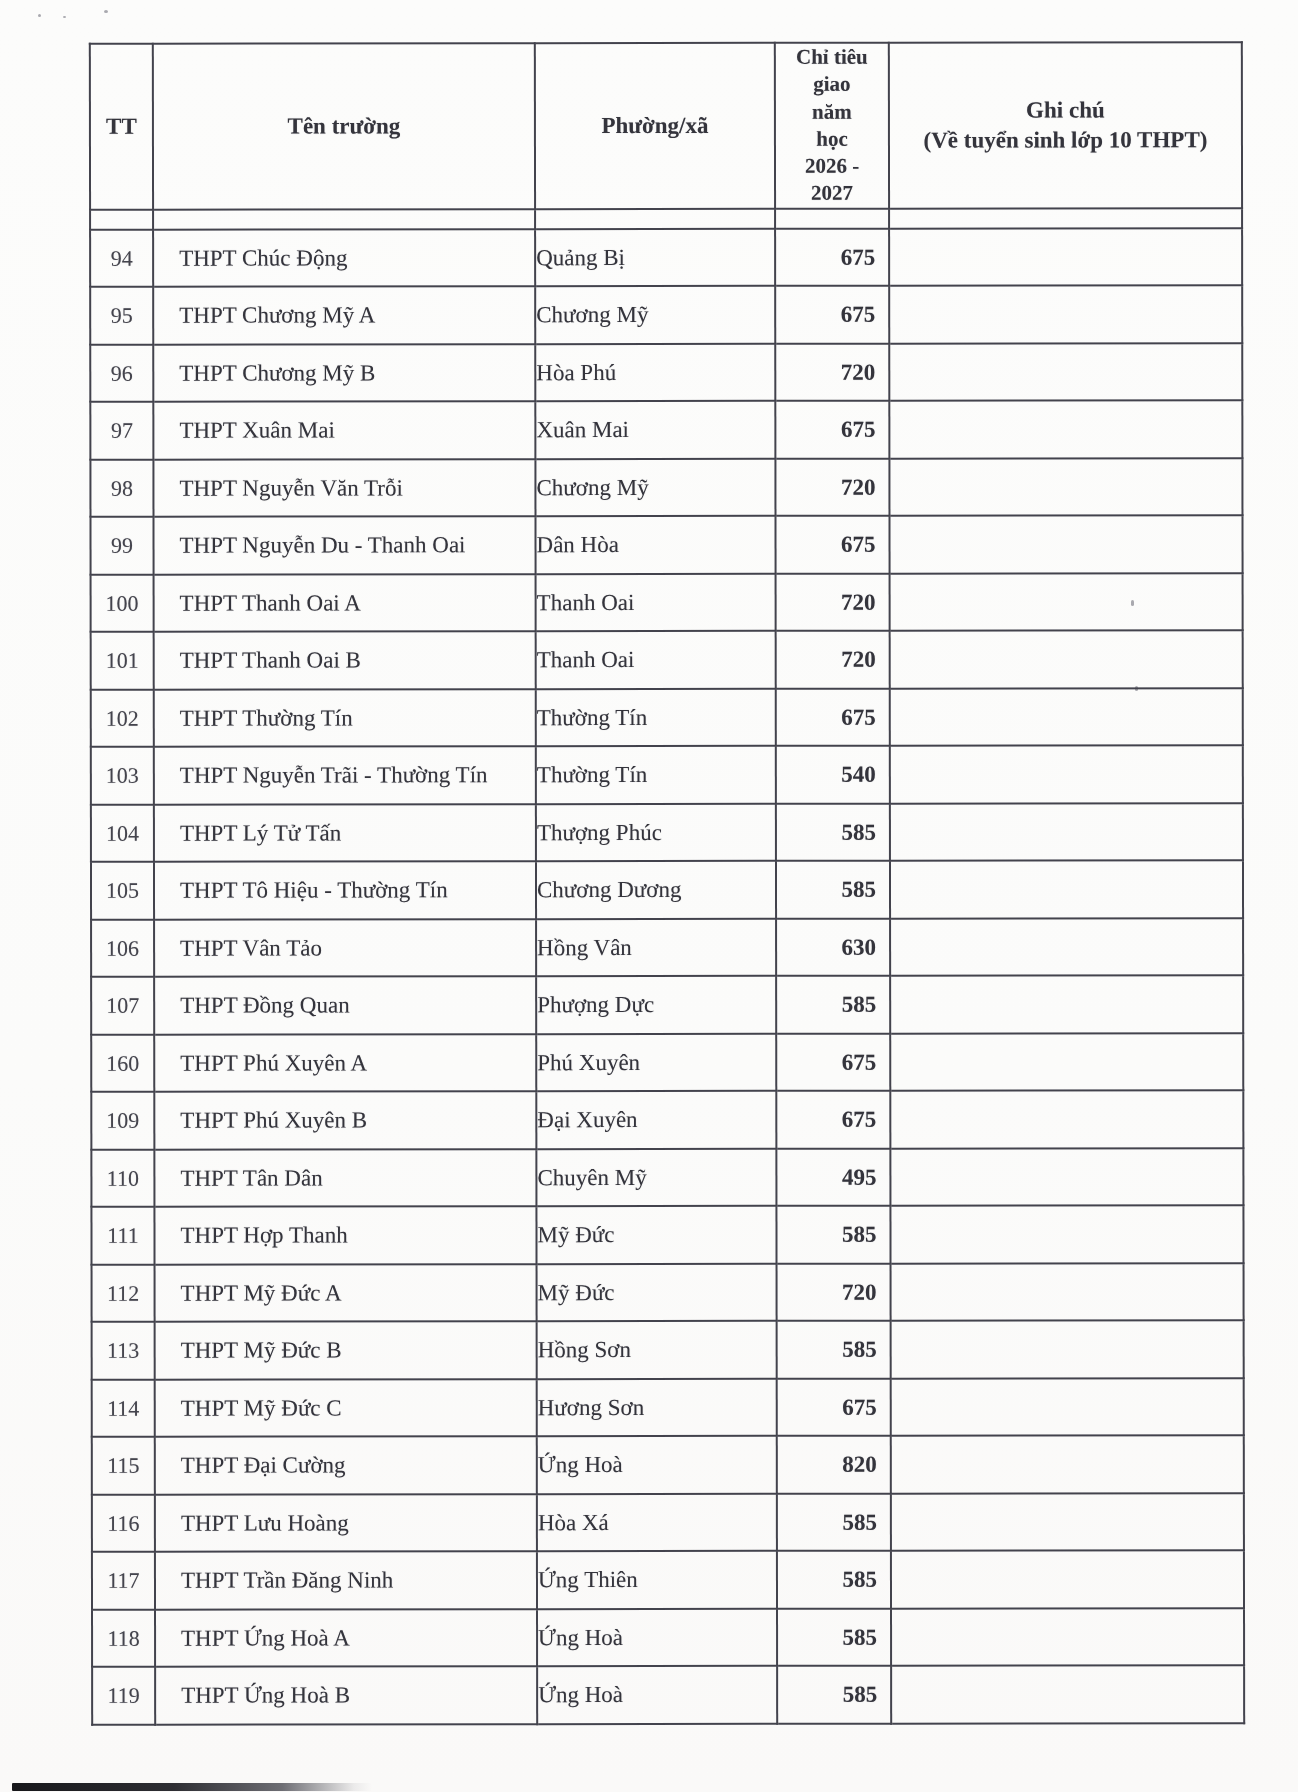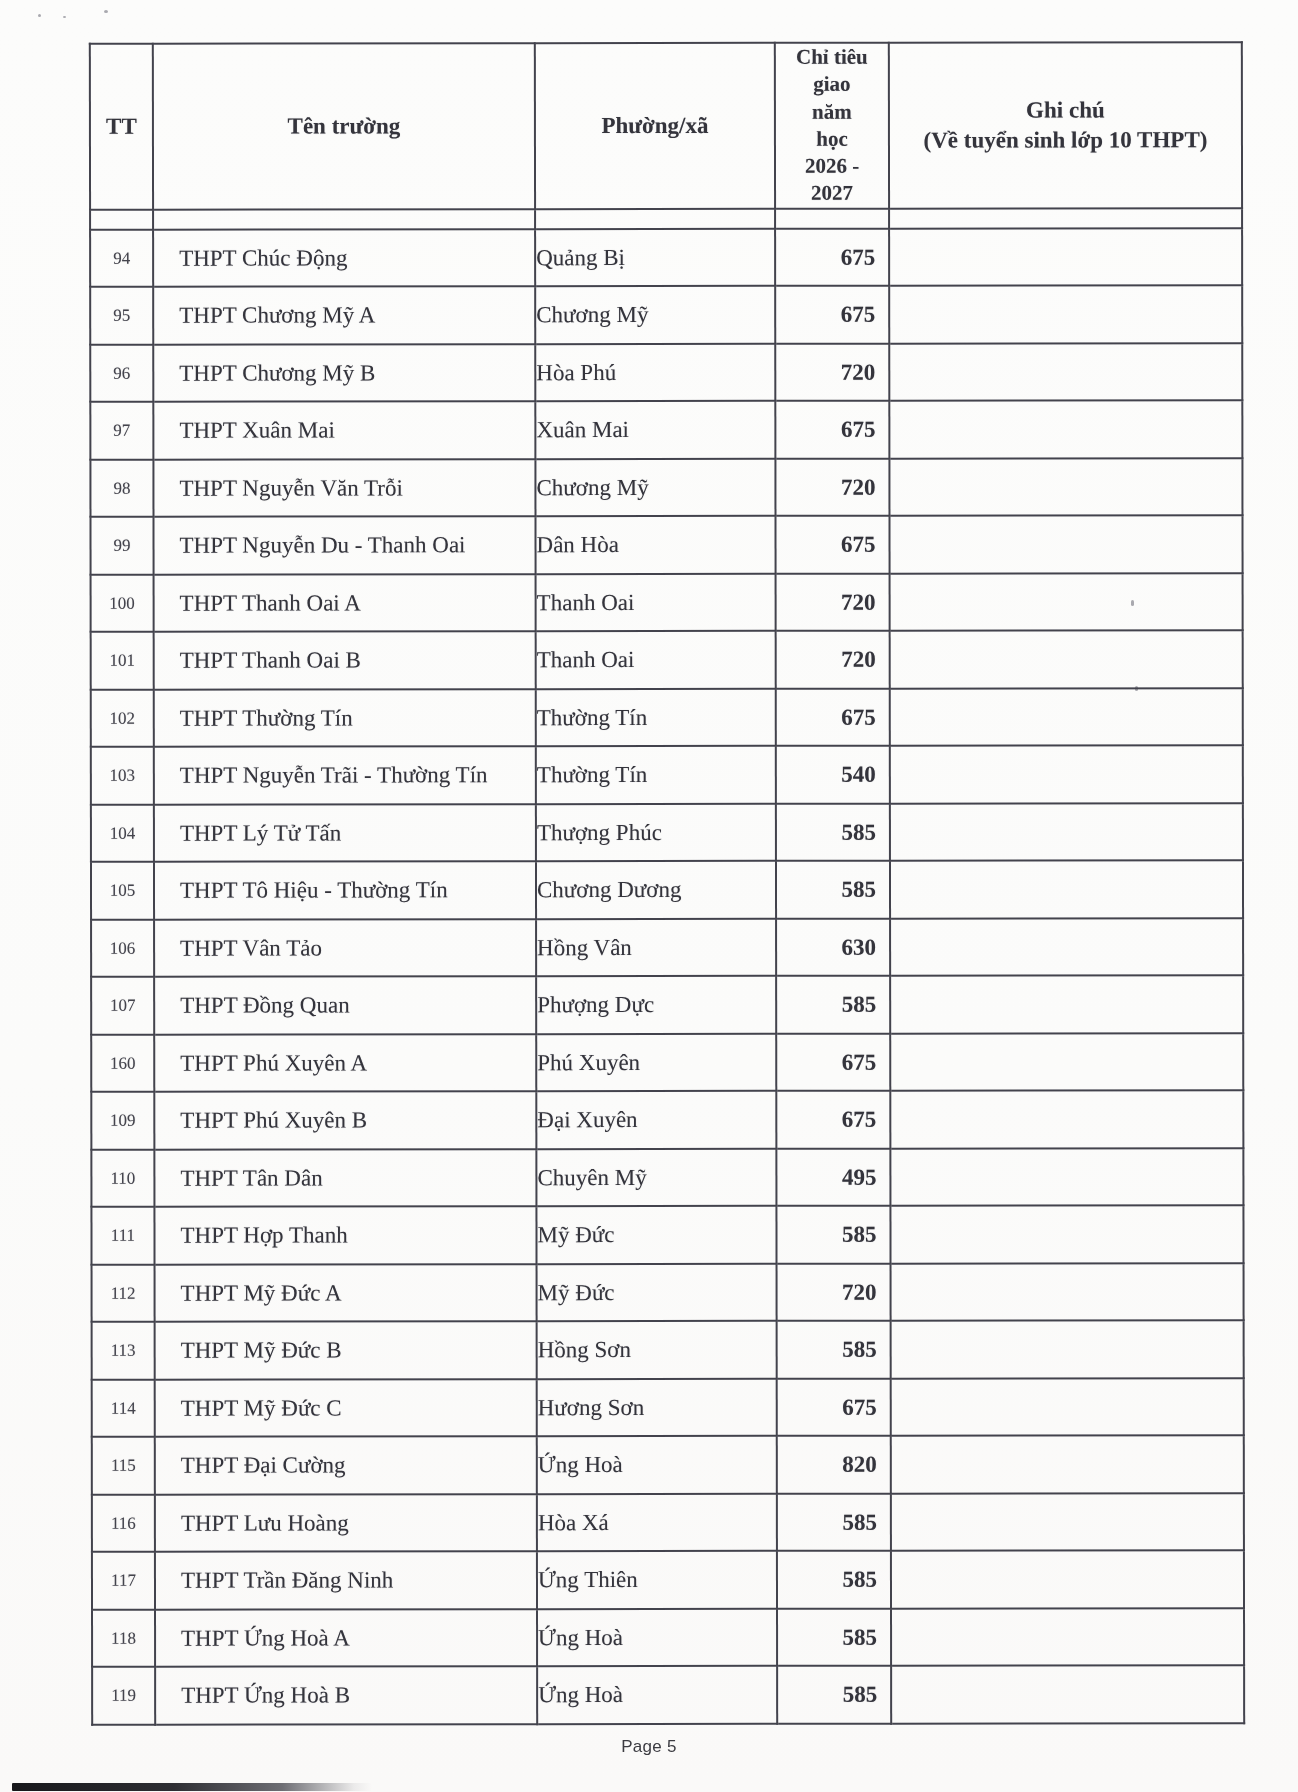--- a/index.html
+++ b/index.html
@@ -62,21 +62,21 @@
   }
   .quota-table th.h-quota { font-size: 21px; padding: 0 20px; }
   .quota-table th .note-sub { display: block; }
   .col-tt    { width: 63px; }
   .col-school{ width: 382px; }
   .col-ward  { width: 240px; }
   .col-quota { width: 114px; }
   .col-note  { width: 353px; }
   td.col-tt {
     text-align: center;
-    font-size: 17px;
+    font-size: 22px;
     vertical-align: middle;
     color: #44444d;
   }
   td.col-school {
     text-align: left;
     padding-left: 25px;
     font-size: 23px;
     vertical-align: middle;
   }
   td.col-ward {
@@ -348,14 +348,13 @@
     <tr class="data-row">
       <td class="col-tt">119</td>
       <td class="col-school">THPT Ứng Hoà B</td>
       <td class="col-ward">Ứng Hoà</td>
       <td class="col-quota">585</td>
       <td class="col-note"></td>
     </tr>
   </tbody>
   </table>
 
-  <div class="footer">Page 5</div>
 </div>
 
 </body></html>

